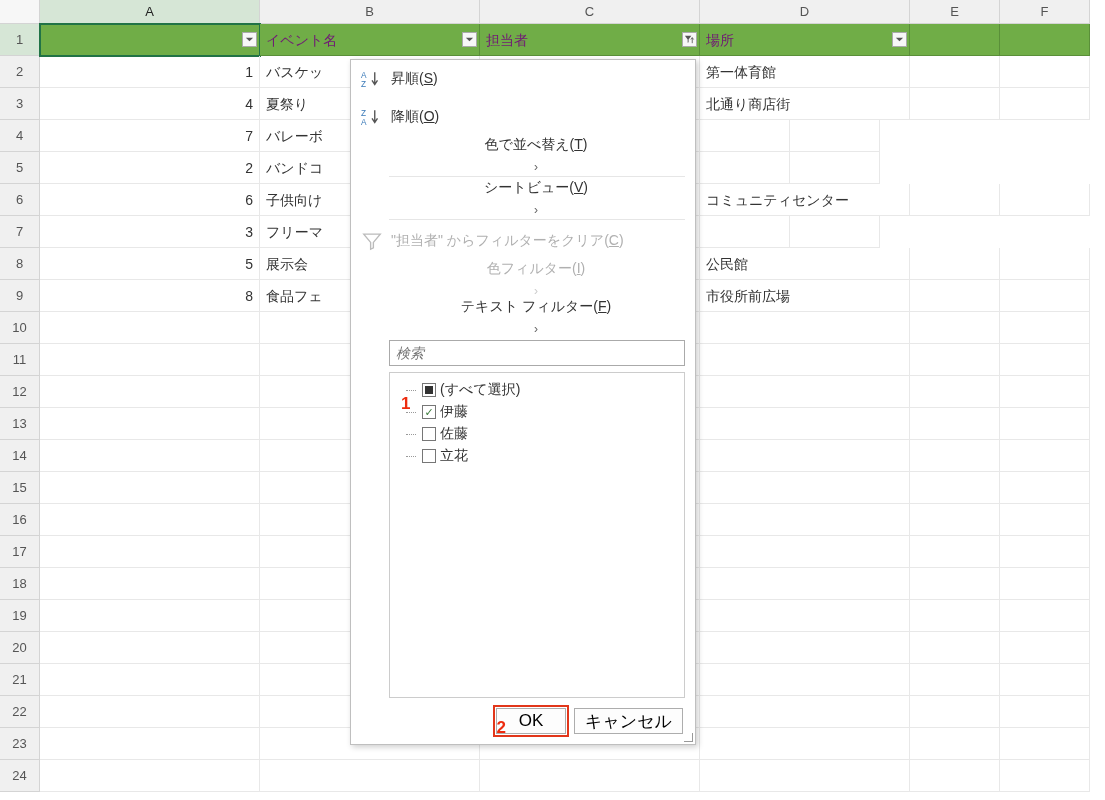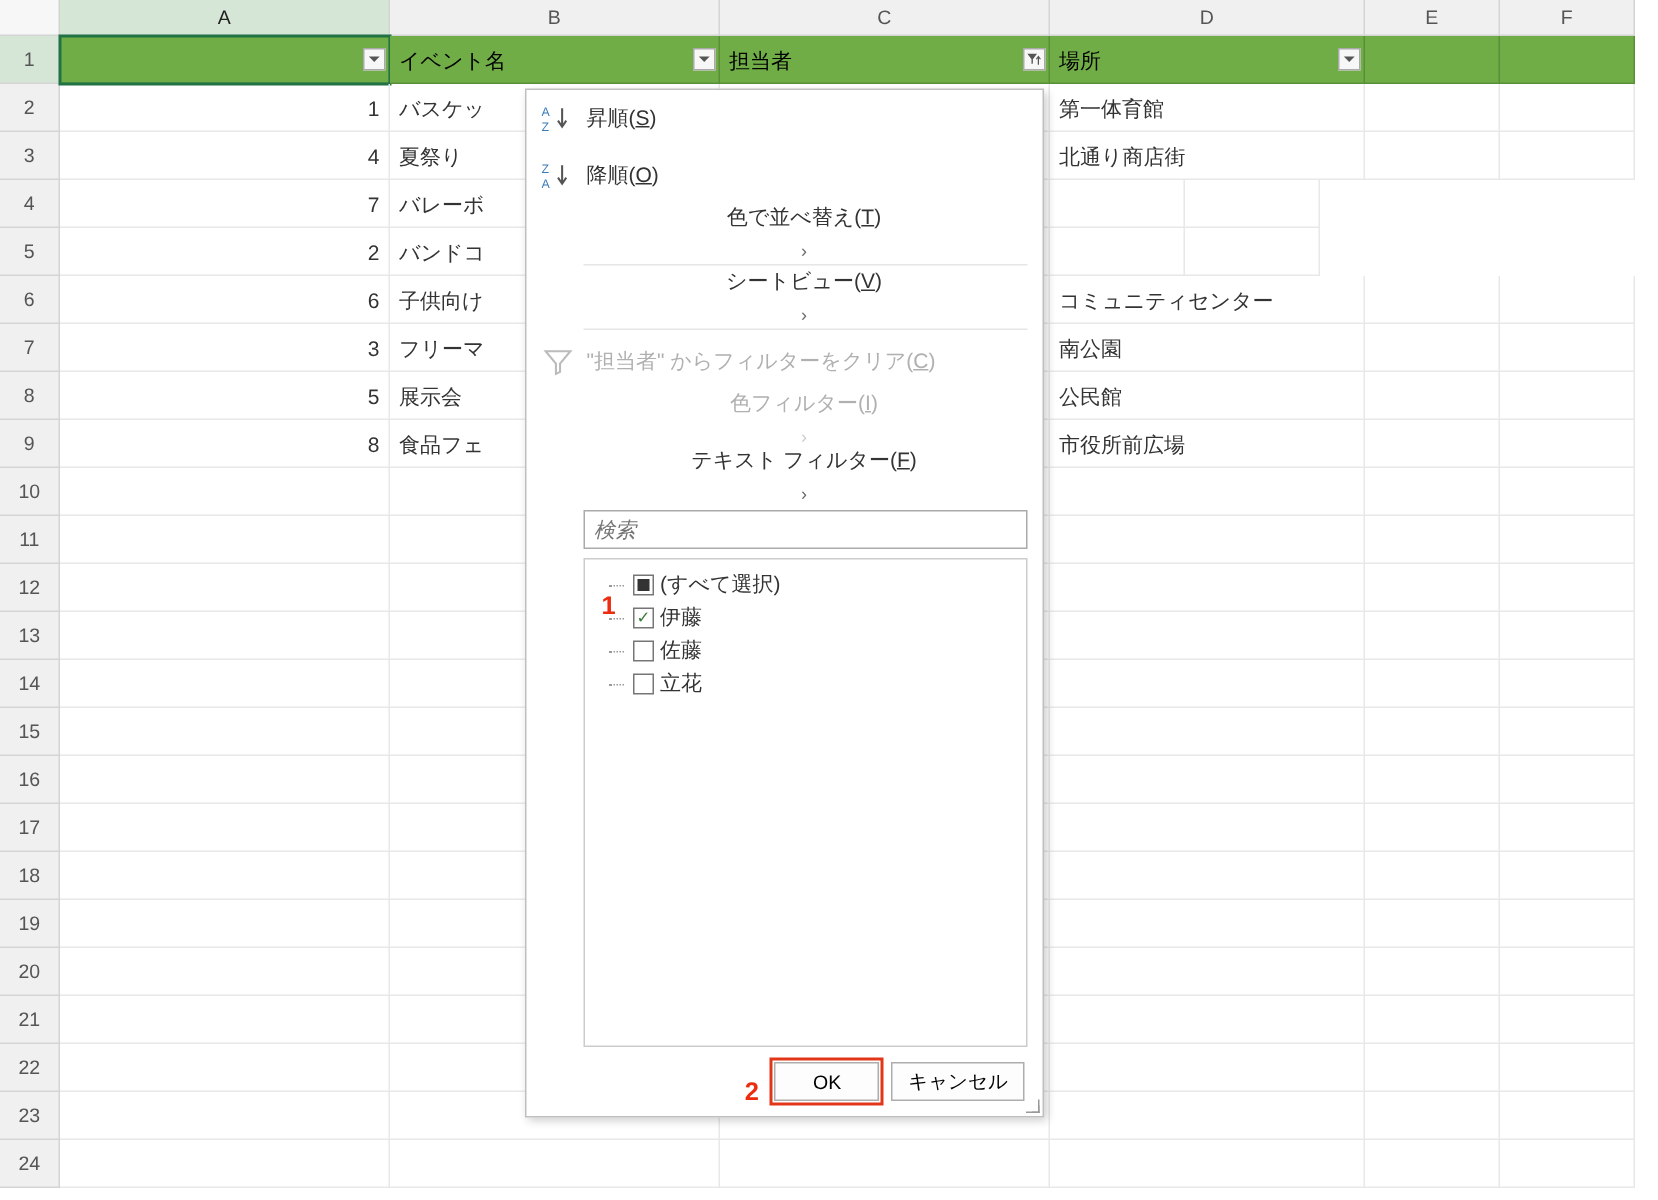--- a/index.html
+++ b/index.html
@@ -54,21 +54,21 @@
     border-right: 1px solid #e8e8e8;
     border-bottom: 1px solid #e8e8e8;
     line-height: 32px;
     padding: 0 6px;
     white-space: nowrap;
     overflow: hidden;
     position: relative;
   }
   .cell.header-row {
     background: #70ad47;
-    color: #000000;
+    color: #701a75;
     border-right: 1px solid #5a8f39;
     border-bottom: 1px solid #5a8f39;
   }
   .cell.num { text-align: right; }
   .filter-btn {
     position: absolute;
     right: 2px; top: 8px;
     width: 15px; height: 15px;
     background: #f7f7f7;
     border: 1px solid #aaa;
@@ -168,21 +168,21 @@
   .btn-row {
     display: flex; justify-content: flex-end; gap: 8px;
     padding: 4px 12px 4px;
     align-items: center;
   }
   .btn {
     min-width: 70px;
     height: 26px;
     background: #fdfdfd;
     border: 1px solid #adadad;
-    font-size: 13px;
+    font-size: 17px;
     cursor: pointer;
     padding: 0 10px;
   }
   .btn-ok { outline: 2px solid #e2361a; outline-offset: 1px; }
   .annotation {
     position: absolute;
     color: #ed2c0f;
     font-weight: bold;
     font-size: 17px;
     pointer-events: none;
@@ -279,21 +279,20 @@
       <div class="cell col-C"></div>
       <div class="cell col-D">コミュニティセンター</div>
       <div class="cell col-E"></div>
       <div class="cell col-F"></div>
     </div>
     <div class="row">
       <div class="row-header">7</div>
       <div class="cell col-A num">3</div>
       <div class="cell col-B">フリーマ</div>
       <div class="cell col-C"></div>
-      <div class="cell col-D">南公園</div>
       <div class="cell col-E"></div>
       <div class="cell col-F"></div>
     </div>
     <div class="row">
       <div class="row-header">8</div>
       <div class="cell col-A num">5</div>
       <div class="cell col-B">展示会</div>
       <div class="cell col-C"></div>
       <div class="cell col-D">公民館</div>
       <div class="cell col-E"></div>

